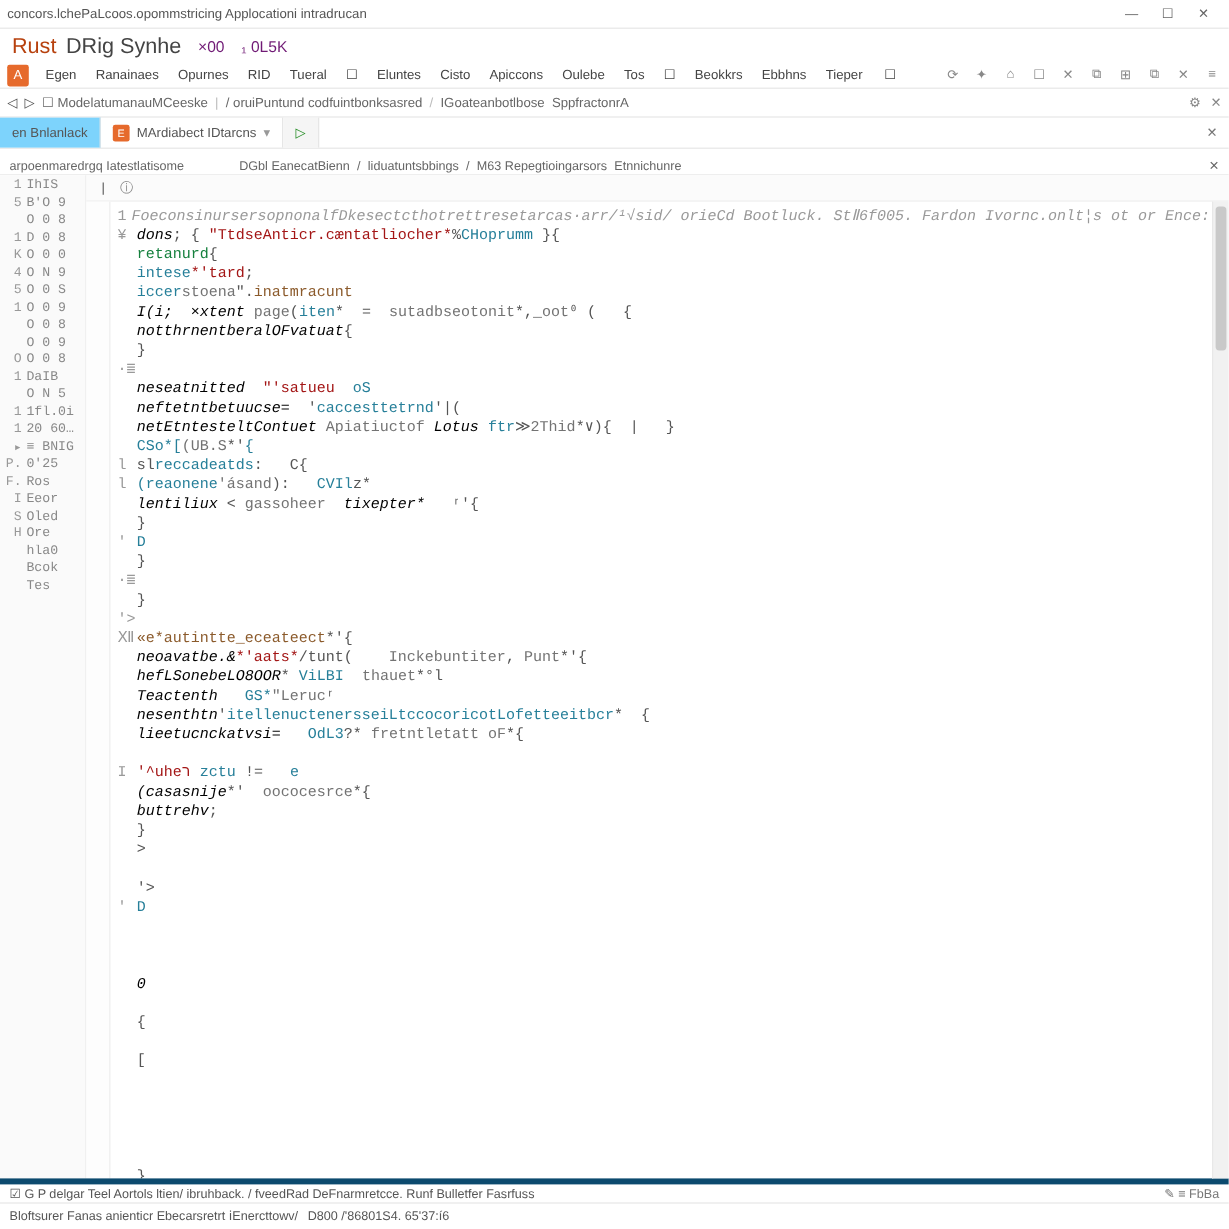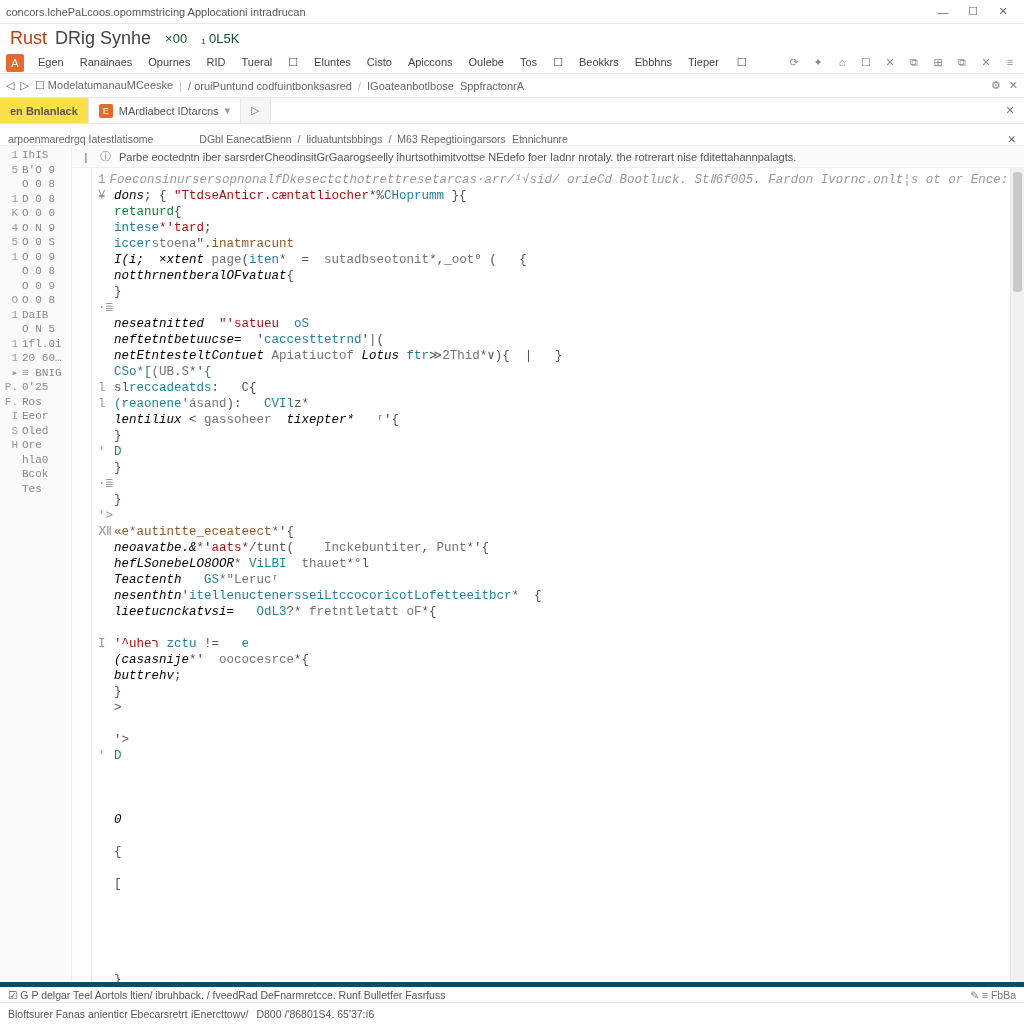--- a/index.html
+++ b/index.html
@@ -27,21 +27,21 @@
   .win-btn { width: 30px; text-align: center; color: #666; }
   .brandbar {
     height: 28px;
     display: flex;
     align-items: center;
     padding: 2px 10px;
     gap: 8px;
   }
   .brand-rust { color: #b7410e; font-weight: 400; font-size: 18px; }
   .brand-sub { color: #444; font-size: 18px; font-weight: 500; }
-  .brand-badge { color: #14532d; font-size: 13px; margin-left: 6px; }
+  .brand-badge { color: #701a75; font-size: 13px; margin-left: 6px; }
   .menubar {
     height: 22px;
     display: flex;
     align-items: center;
     padding: 0 6px;
     gap: 2px;
     border-bottom: 1px solid #e6e6e6;
     font-size: 11px;
     color: #444;
   }
@@ -255,21 +255,21 @@
   <span class="sep">/</span>
   <span class="crumb"><span>IGoateanbotlbose</span></span>
   <span class="crumb"><span>SppfractonrA</span></span>
   <span class="icons-right">
     <span>⚙</span>
     <span class="close-x">✕</span>
   </span>
 </div>
 
 <div class="tabstrip">
-  <div class="tab" style="background:#fde047;font-weight:bold;">
+  <div class="tab" style="background:#7dd3fc;">
     <span>en Bnlanlack</span>
   </div>
   <div class="tab">
     <span class="file-icon">E</span>
     <span>MArdiabect IDtarcns</span>
     <span class="chev">▾</span>
   </div>
   <div class="tab run-tab">
     <span class="run-tri">▷</span>
   </div>
@@ -385,21 +385,20 @@
       </div>
       <div class="gline">
         <span class="ln"></span>
         <span class="lbl">Tes</span>
       </div>
     </div>
   <div class="right">
     <div class="banner">
       <span style="width:12px;text-align:center;">|</span>
       <span class="b-icon">ⓘ</span>
-      <span>Parbe eoctedntn iber sarsrderCheodinsitGrGaarogseelly ihurtsothimitvottse NEdefo foer Iadnr nrotaly. the rotrerart nise fditettahannpalagts.</span>
     </div>
     <div class="code-wrap">
       <div class="linecol" id="linecol">
           <div></div>
           <div></div>
           <div></div>
           <div></div>
           <div></div>
           <div></div>
           <div></div>

